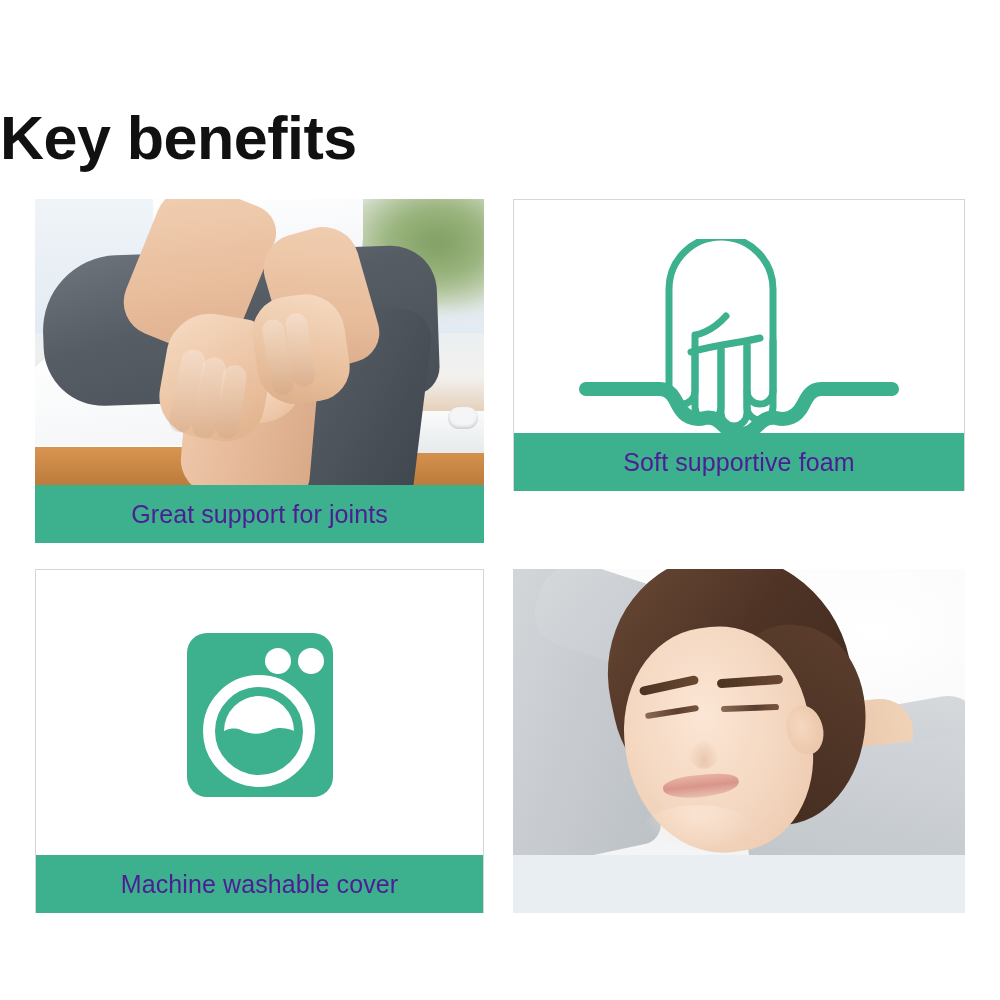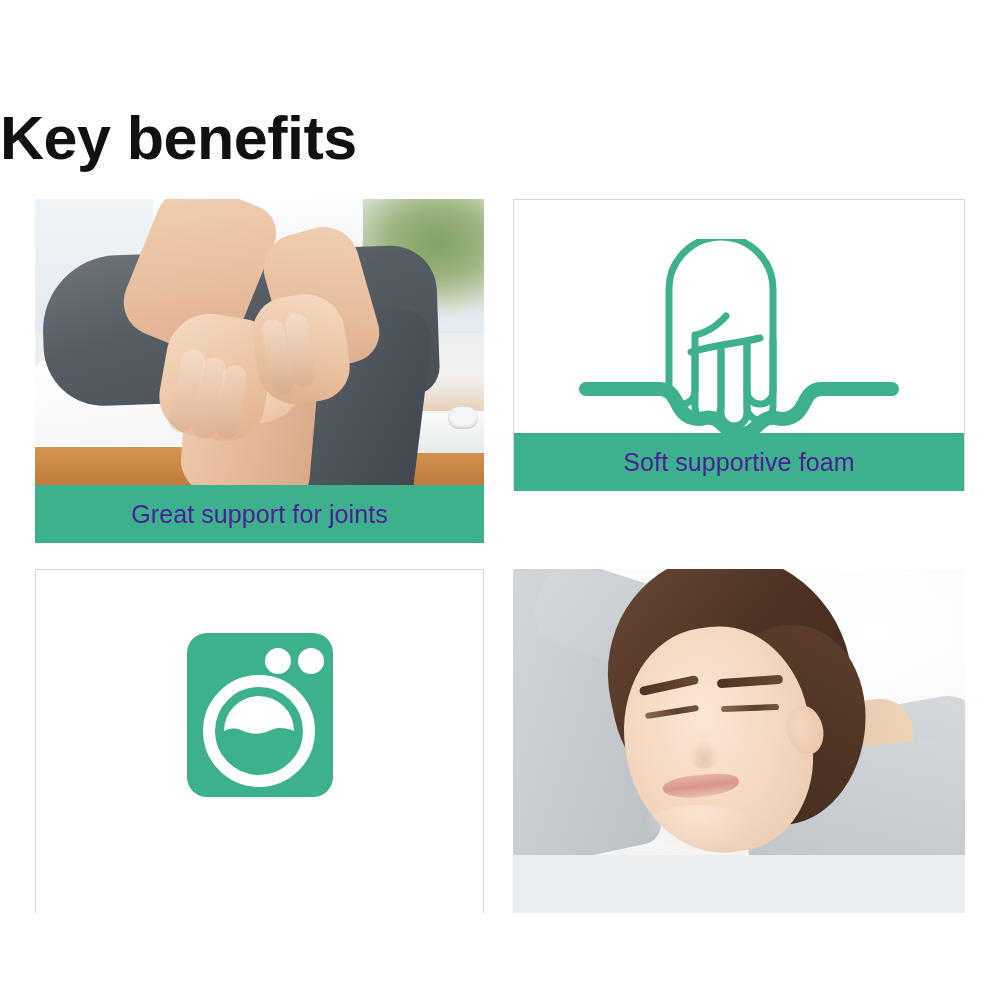--- a/index.html
+++ b/index.html
@@ -376,20 +376,21 @@
           <svg class="icon-svg" width="150" height="168" viewBox="0 0 150 168" xmlns="http://www.w3.org/2000/svg">
             <rect x="2" y="2" width="146" height="164" rx="20" ry="20" fill="#3db08d"></rect>
             <circle cx="93" cy="30" r="13" fill="#ffffff"></circle>
             <circle cx="126" cy="30" r="13" fill="#ffffff"></circle>
             <circle cx="74" cy="100" r="50" fill="none" stroke="#ffffff" stroke-width="12"></circle>
             <path d="M74 65 A35 35 0 0 1 109 100 C109 100 97 94 86 99 C76 104 66 104 56 99 C47 95 39 100 39 100 A35 35 0 0 1 74 65 Z" fill="#ffffff"></path>
           </svg>
         </span>
       </div>
     </div>
+    <div class="caption">Machine washable cover</div>
   </div>
 
   <div class="card card-photo card-r2c2">
     <div class="card-body">
       <div class="photo2">
         <div class="p2-pillow"></div>
         <div class="p2-sweaterL"></div>
         <div class="p2-sleeveL"></div>
         <div class="p2-armL"></div>
         <div class="p2-sleeveR"></div>

